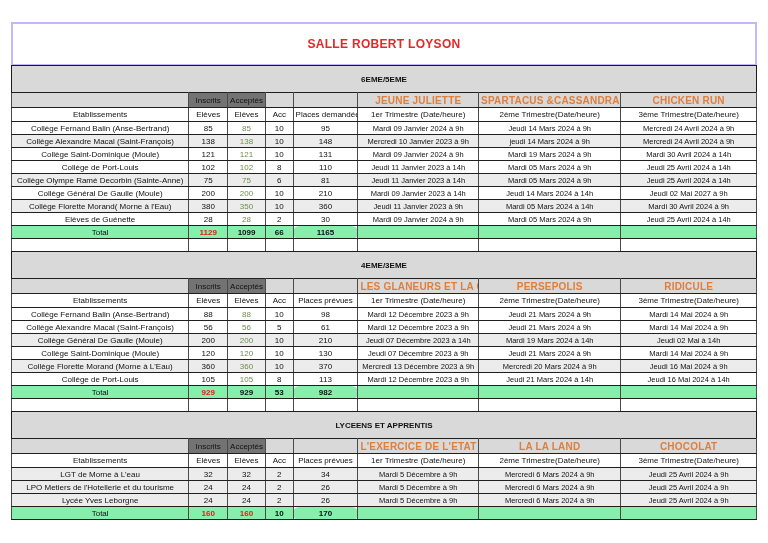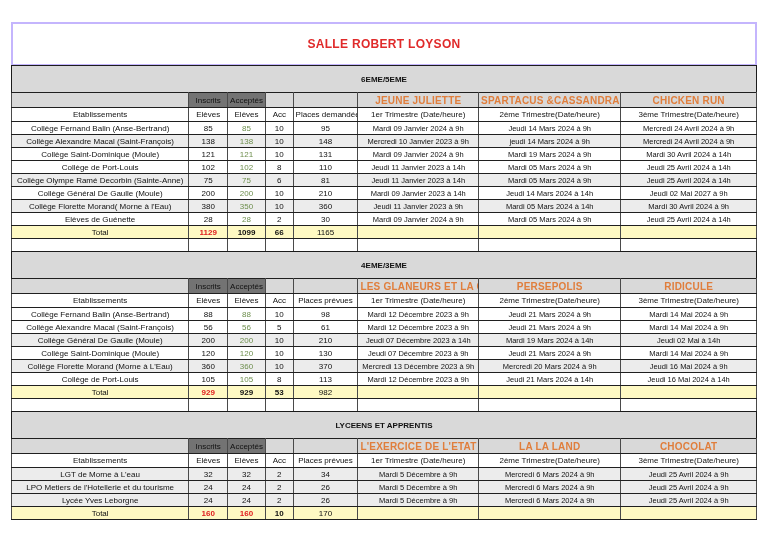--- a/index.html
+++ b/index.html
@@ -40,26 +40,26 @@
     background:#fff;
   }
   tr.shows-row td{height:15px;background:var(--band-gray,#d9d9d9);}
   tr.shows-row td.white-cell{background:#737373;}
   td.film{
     color:var(--film-orange,#e07e3c);font-weight:600;font-size:10px;letter-spacing:.2px;
   }
   tr.cols-row td{height:14px;}
   tr.data-row.shaded td{background:var(--stripe-gray,#ececec);}
   td.acceptes-green{color:var(--accepted-green,#6e8f4e);}
-  tr.total-row td{background:#fef9c3;}
+  tr.total-row td{background:#86efac;}
   td.total-inscrits{color:var(--total-red,#e02020);font-weight:bold;}
   td.total-acceptes{font-weight:bold;}
   td.total-acceptes.red{color:var(--total-red,#e02020);}
   td.total-acc{font-weight:bold;}
-  td.total-places{background:var(--highlight-yellow,#ffff00);font-weight:normal;}
+  td.total-places{background:var(--highlight-yellow,#ffff00);font-weight:bold;border-radius:6px;}
   td.date-cell{font-size:7.5px;}
 </style>
 </head>
 <body>
 
 <div id="sheet">
   <div class="title-box">
     <span class="title">SALLE ROBERT LOYSON</span>
   </div>
   <div id="sections">

